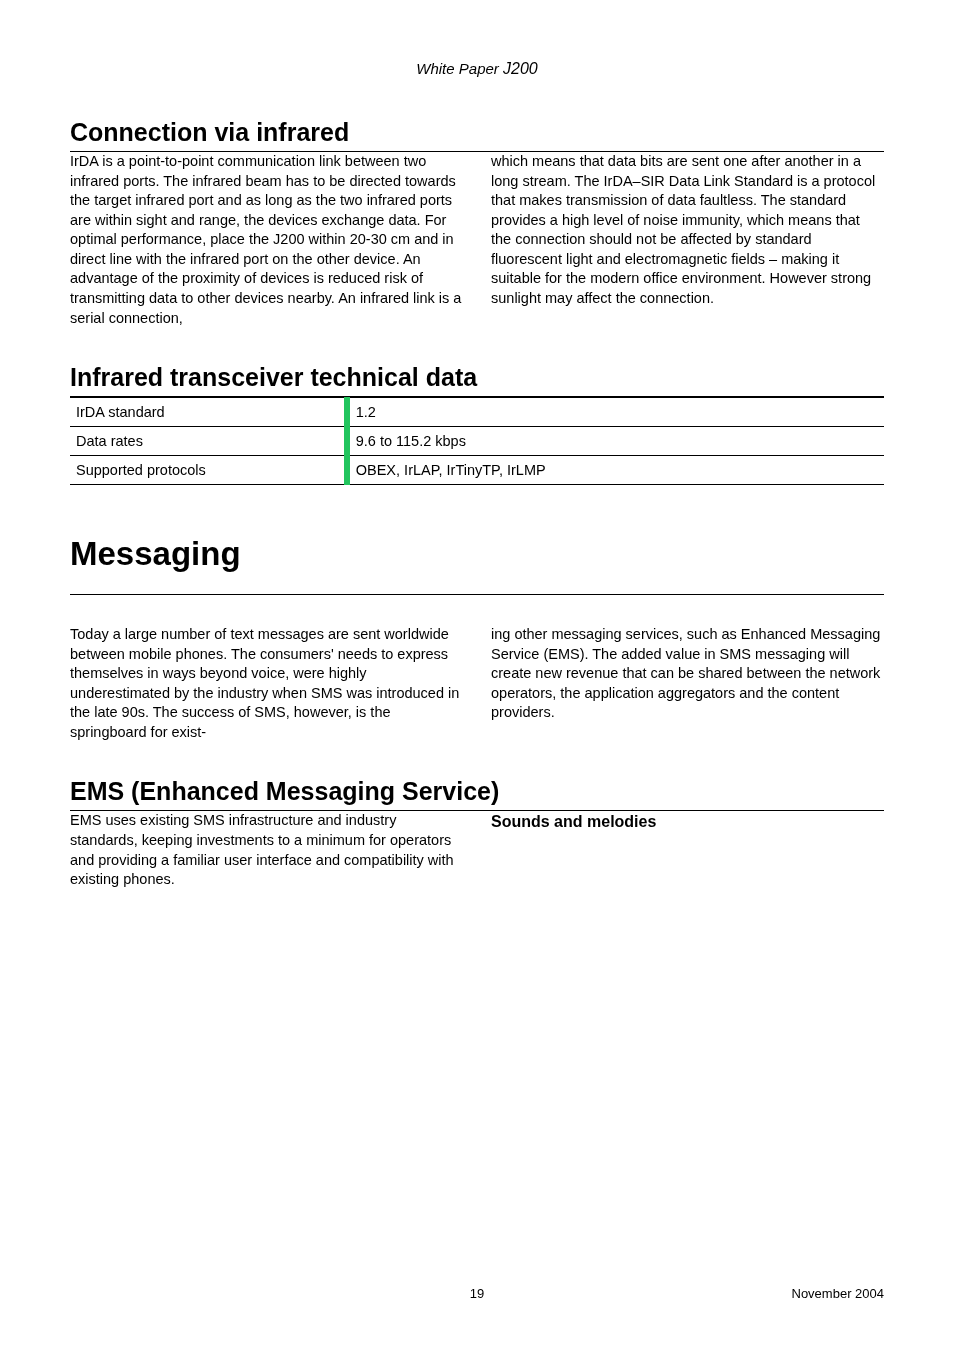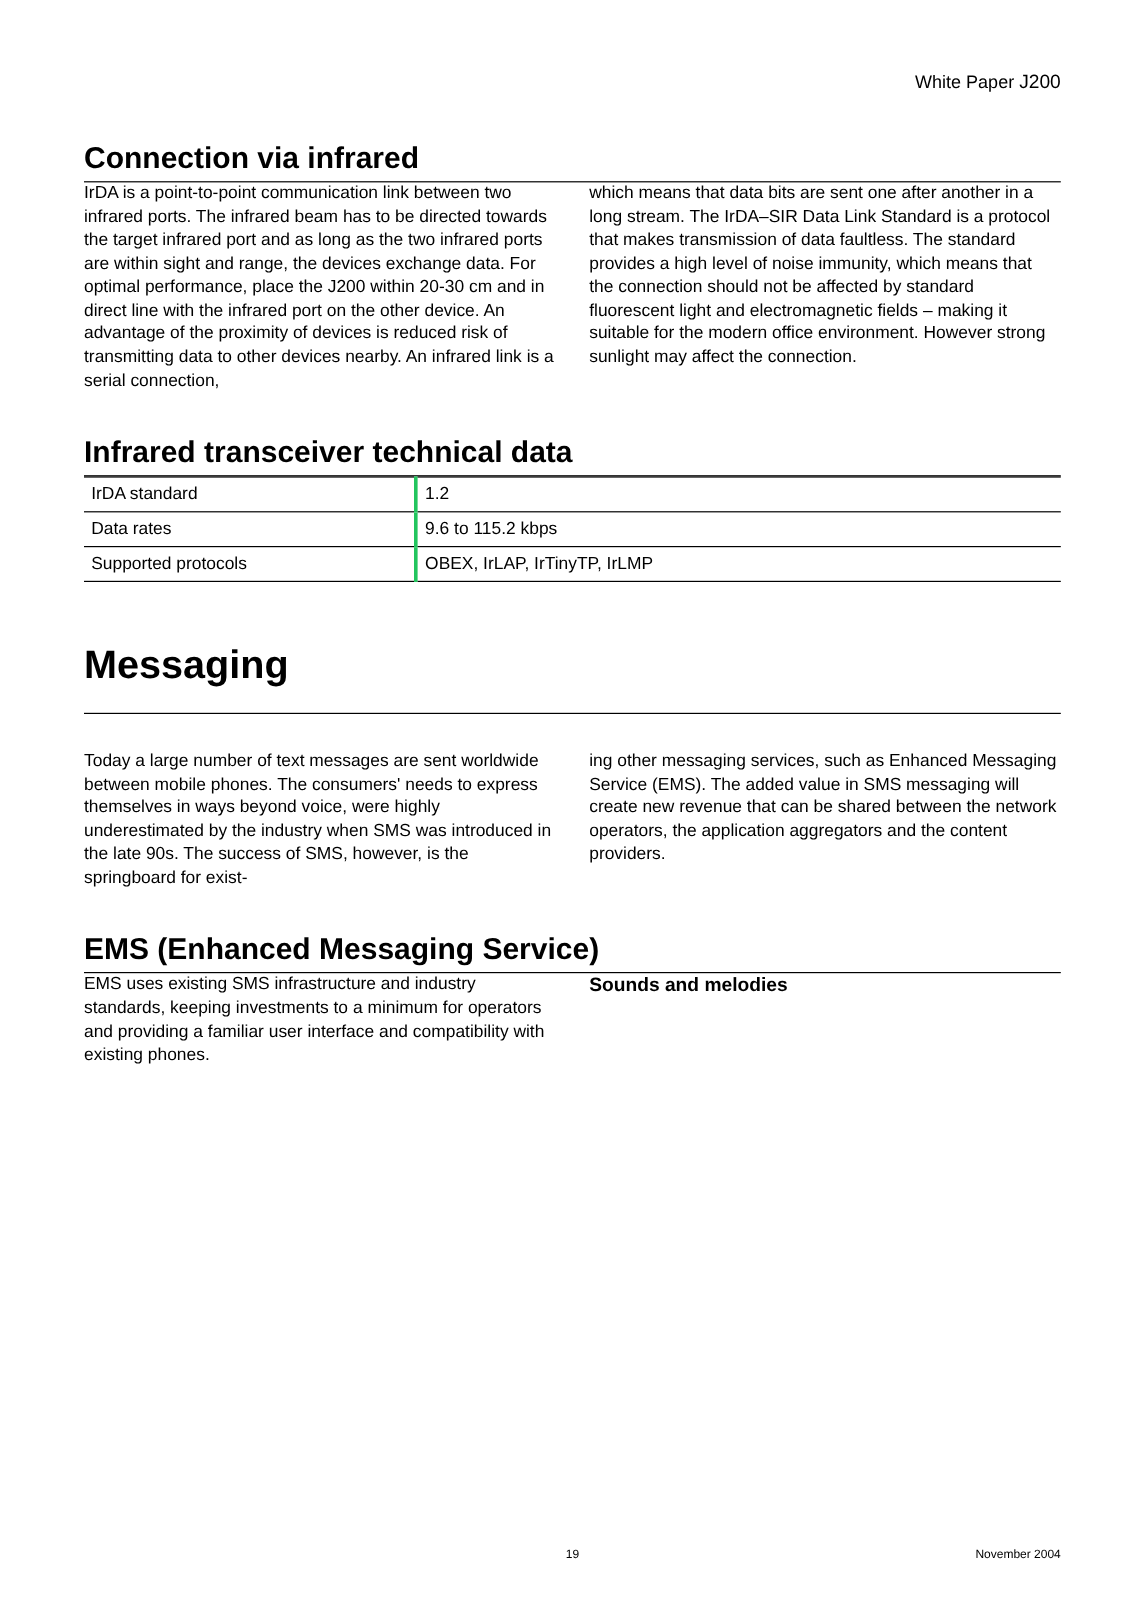--- a/index.html
+++ b/index.html
@@ -9,23 +9,24 @@
     }
     body {
       font-family: Arial, Helvetica, sans-serif;
       background: #fff;
       width: 954px;
       height: 1351px;
       padding: 60px 70px 50px 70px;
       position: relative;
     }
     .header-right {
-      text-align: right;
+      text-align: center;
       font-size: 15px;
       margin-bottom: 40px;
+      font-style: italic;
     }
     .header-right .doc-id {
       font-size: 16px;
     }
     h2.section-heading {
       font-size: 25px;
       font-weight: bold;
       border-bottom: 1.5px solid #000;
       padding-bottom: 4px;
     }
@@ -59,30 +60,30 @@
       font-size: 14.5px;
     }
     table.spec-table td {
       border: 1px solid #000;
       border-left: none;
       border-right: none;
       padding: 6px 6px;
     }
     table.spec-table td:first-child {
       width: 34%;
-      border-right: 3px solid #22c55e;
+      border-right: 6px solid #22c55e;
     }
     .footer {
       position: absolute;
       bottom: 50px;
       left: 70px;
       right: 70px;
       display: flex;
       justify-content: space-between;
-      font-size: 10px;
+      font-size: 13px;
     }
     .footer .page-num {
       position: absolute;
       left: 50%;
       transform: translateX(-50%);
     }
     .spacer-para {
       height: 14px;
     }
   </style>

